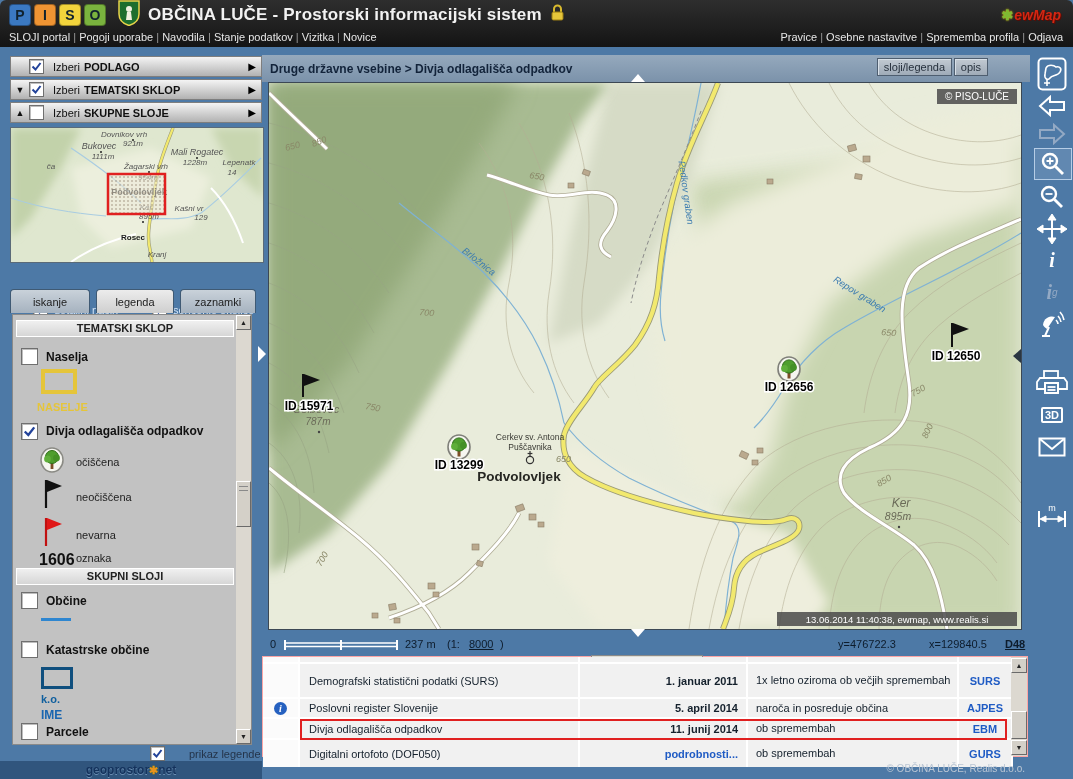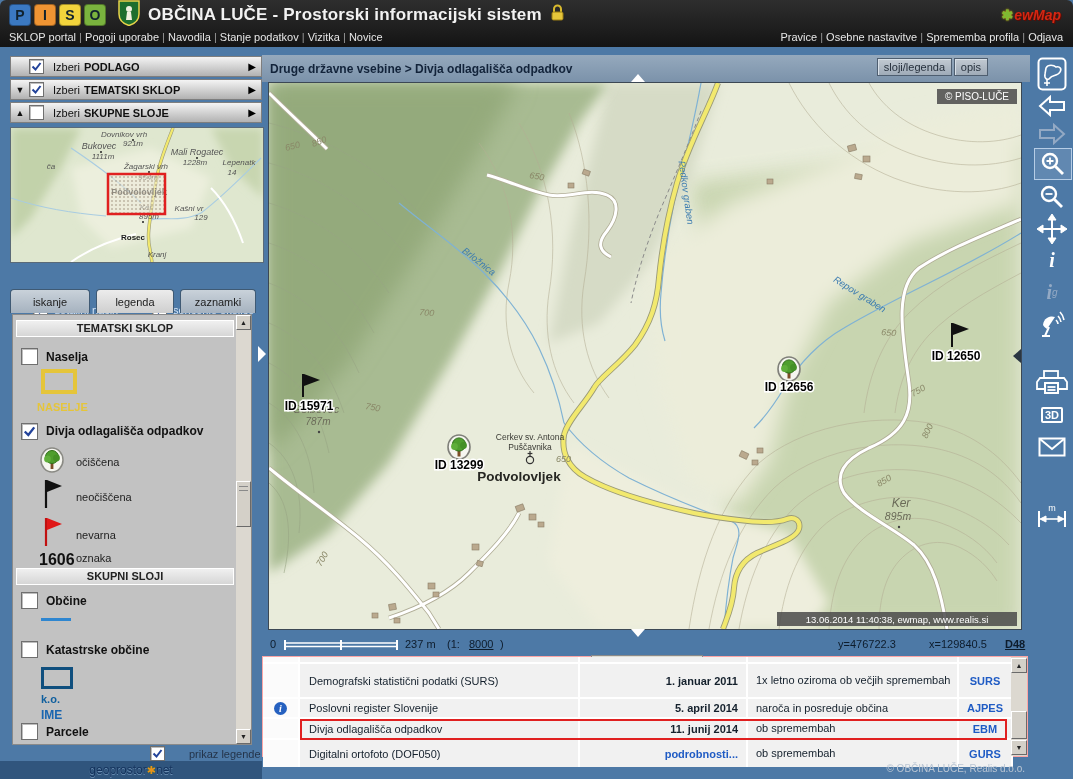--- a/index.html
+++ b/index.html
@@ -63,21 +63,21 @@
   .vscroll{position:absolute;right:0;top:0;bottom:0;width:15px;background:#dcd8d0;}
   .sb-btn{position:absolute;left:0;width:15px;height:15px;background:#d4d0c8;border:1px solid;
           border-color:#fff #6a6a6a #6a6a6a #fff;box-sizing:border-box;font-size:7px;color:#222;
           display:flex;align-items:center;justify-content:center;cursor:pointer;}
   .sb-thumb{position:absolute;left:0;width:15px;background:#d4d0c8;border:1px solid;
             border-color:#fff #6a6a6a #6a6a6a #fff;box-sizing:border-box;cursor:pointer;}
   .sb-grip{margin:4px 2px;border-top:1px solid #8a8a8a;border-bottom:1px solid #8a8a8a;height:3px;}
   .prikaz{position:absolute;left:150px;top:746px;display:flex;align-items:center;gap:24px;font-size:11px;color:#24344a;text-align:right;}
   .side-footer{position:absolute;left:0;top:761px;width:262px;height:18px;background:#30557d;
                display:flex;align-items:center;justify-content:center;}
-  .geop{font-size:12px;font-weight:normal;color:#14325c;text-shadow:0 1px 0 #6c90b4;}
+  .geop{font-size:12px;font-weight:bold;color:#14325c;text-shadow:0 1px 0 #6c90b4;}
   .geop .star{color:#e8921c;text-shadow:0 0 1px #3a7a20;font-size:11px;}
   
   .breadcrumb{position:absolute;left:262px;top:55px;width:768px;height:27px;
               background:linear-gradient(#95a9bd,#7b92aa);display:flex;align-items:center;}
   .bc-text{margin-left:8px;font-size:12px;font-weight:bold;color:#12233a;}
   .bc-btn{position:absolute;top:3px;height:18px;padding:0 6px;background:linear-gradient(#c2cad2,#9fabb8);
           border:1px solid #4e5e70;box-shadow:1px 1px 0 #d8e0e8 inset;box-sizing:border-box;
           font-size:11px;color:#26303c;display:flex;align-items:center;cursor:pointer;}
   
   .map{position:absolute;left:268px;top:82px;width:752px;height:546px;border:1px solid #3c4854;background:#e9ecdb;}
@@ -137,21 +137,21 @@
       <span class="lock">
         <svg width="15" height="18" viewBox="0 0 15 18">
           <path d="M4,8 V5 a3.5,3.5 0 0 1 7,0 V8" fill="none" stroke="#d8b92e" stroke-width="2"></path>
           <rect x="2" y="8" width="11" height="8" rx="1.5" fill="#e5c53a" stroke="#9a7d12"></rect>
         </svg>
       </span>
       <span class="ewmap"><span class="star">✱</span><span>ewMap</span></span>
     </div>
     <div class="menu-row">
       <span class="menu-left">
-        <span class="mi">SKLOP portal</span>
+        <span class="mi">SLOJI portal</span>
         <span class="mi">Pogoji uporabe</span>
         <span class="mi">Navodila</span>
         <span class="mi">Stanje podatkov</span>
         <span class="mi">Vizitka</span>
         <span class="mi">Novice</span>
       </span>
       <span class="menu-right">
         <span class="mi">Pravice</span>
         <span class="mi">Osebne nastavitve</span>
         <span class="mi">Sprememba profila</span>

